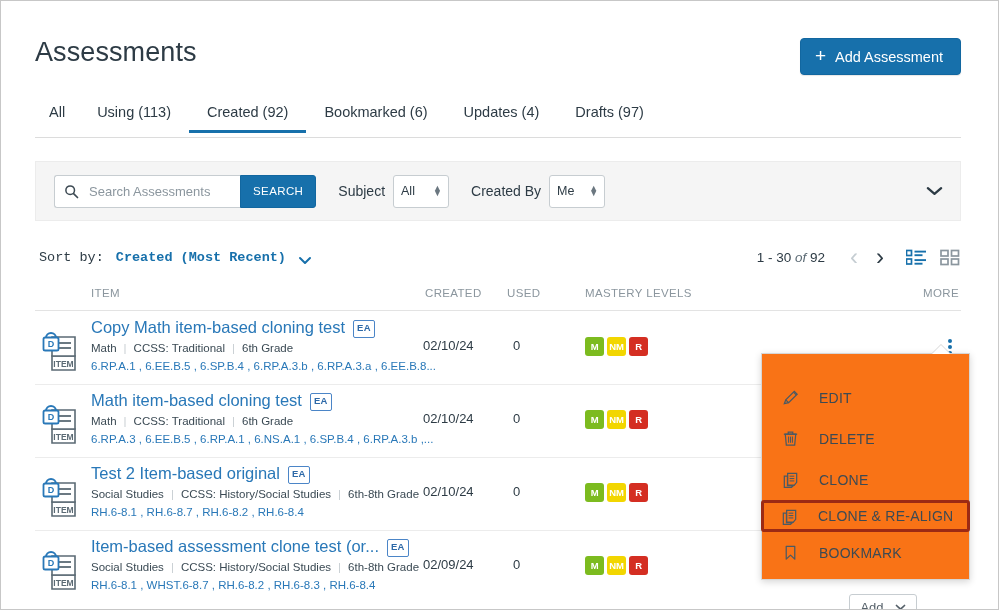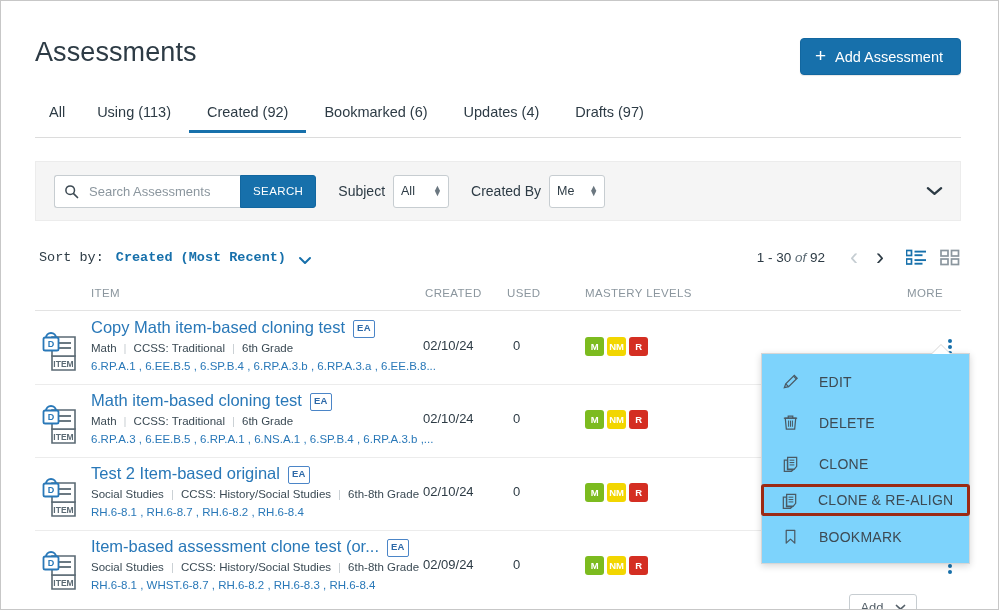--- a/index.html
+++ b/index.html
@@ -144,21 +144,21 @@
   .thead {
     position: absolute; left: 34px; right: 37px; top: 286px; height: 24px;
     border-bottom: 1px solid #e3e3e3;
     font-size: 11.5px; color: #8b969e; letter-spacing: .35px;
   }
   .thead > div { position: absolute; top: 0; }
   .th-name    { left: 56px; }
   .th-created { left: 390px; }
   .th-used    { left: 472px; }
   .th-mastery { left: 550px; }
-  .th-more    { right: 18px; }
+  .th-more    { right: 2px; }
 
   .row {
     position: absolute; left: 34px; right: 37px;
     height: 73px;
     border-bottom: 1px solid #ececec;
   }
   .row .doc-icon { position: absolute; left: 4px; top: 14px; }
   .row .rname {
     position: absolute; left: 56px; top: 6px;
     display: flex; align-items: center; gap: 8px;
@@ -207,25 +207,25 @@
     cursor: pointer; padding: 3px;
   }
   .kebab span {
     display: block; width: 4px; height: 4px; border-radius: 50%;
     background: #1770ab;
   }
 
   
   .menu {
     position: absolute; left: 760px; top: 352px;
-    width: 209px; background: #7dd3fc;
+    width: 209px; background: #f97316;
     border: 1px solid #d6d6d6;
     box-shadow: 0 2px 7px rgba(0,0,0,.16);
     z-index: 40;
-    padding: 7px 0 6px 0;
+    padding: 23px 0 6px 0;
   }
   .menu::before {
     content: ""; position: absolute; right: 19px; top: -9px;
     width: 0; height: 0;
     border-left: 9px solid transparent;
     border-right: 9px solid transparent;
     border-bottom: 9px solid #fff;
     filter: drop-shadow(0 -1px 0 #d6d6d6);
   }
   .menu-item {

